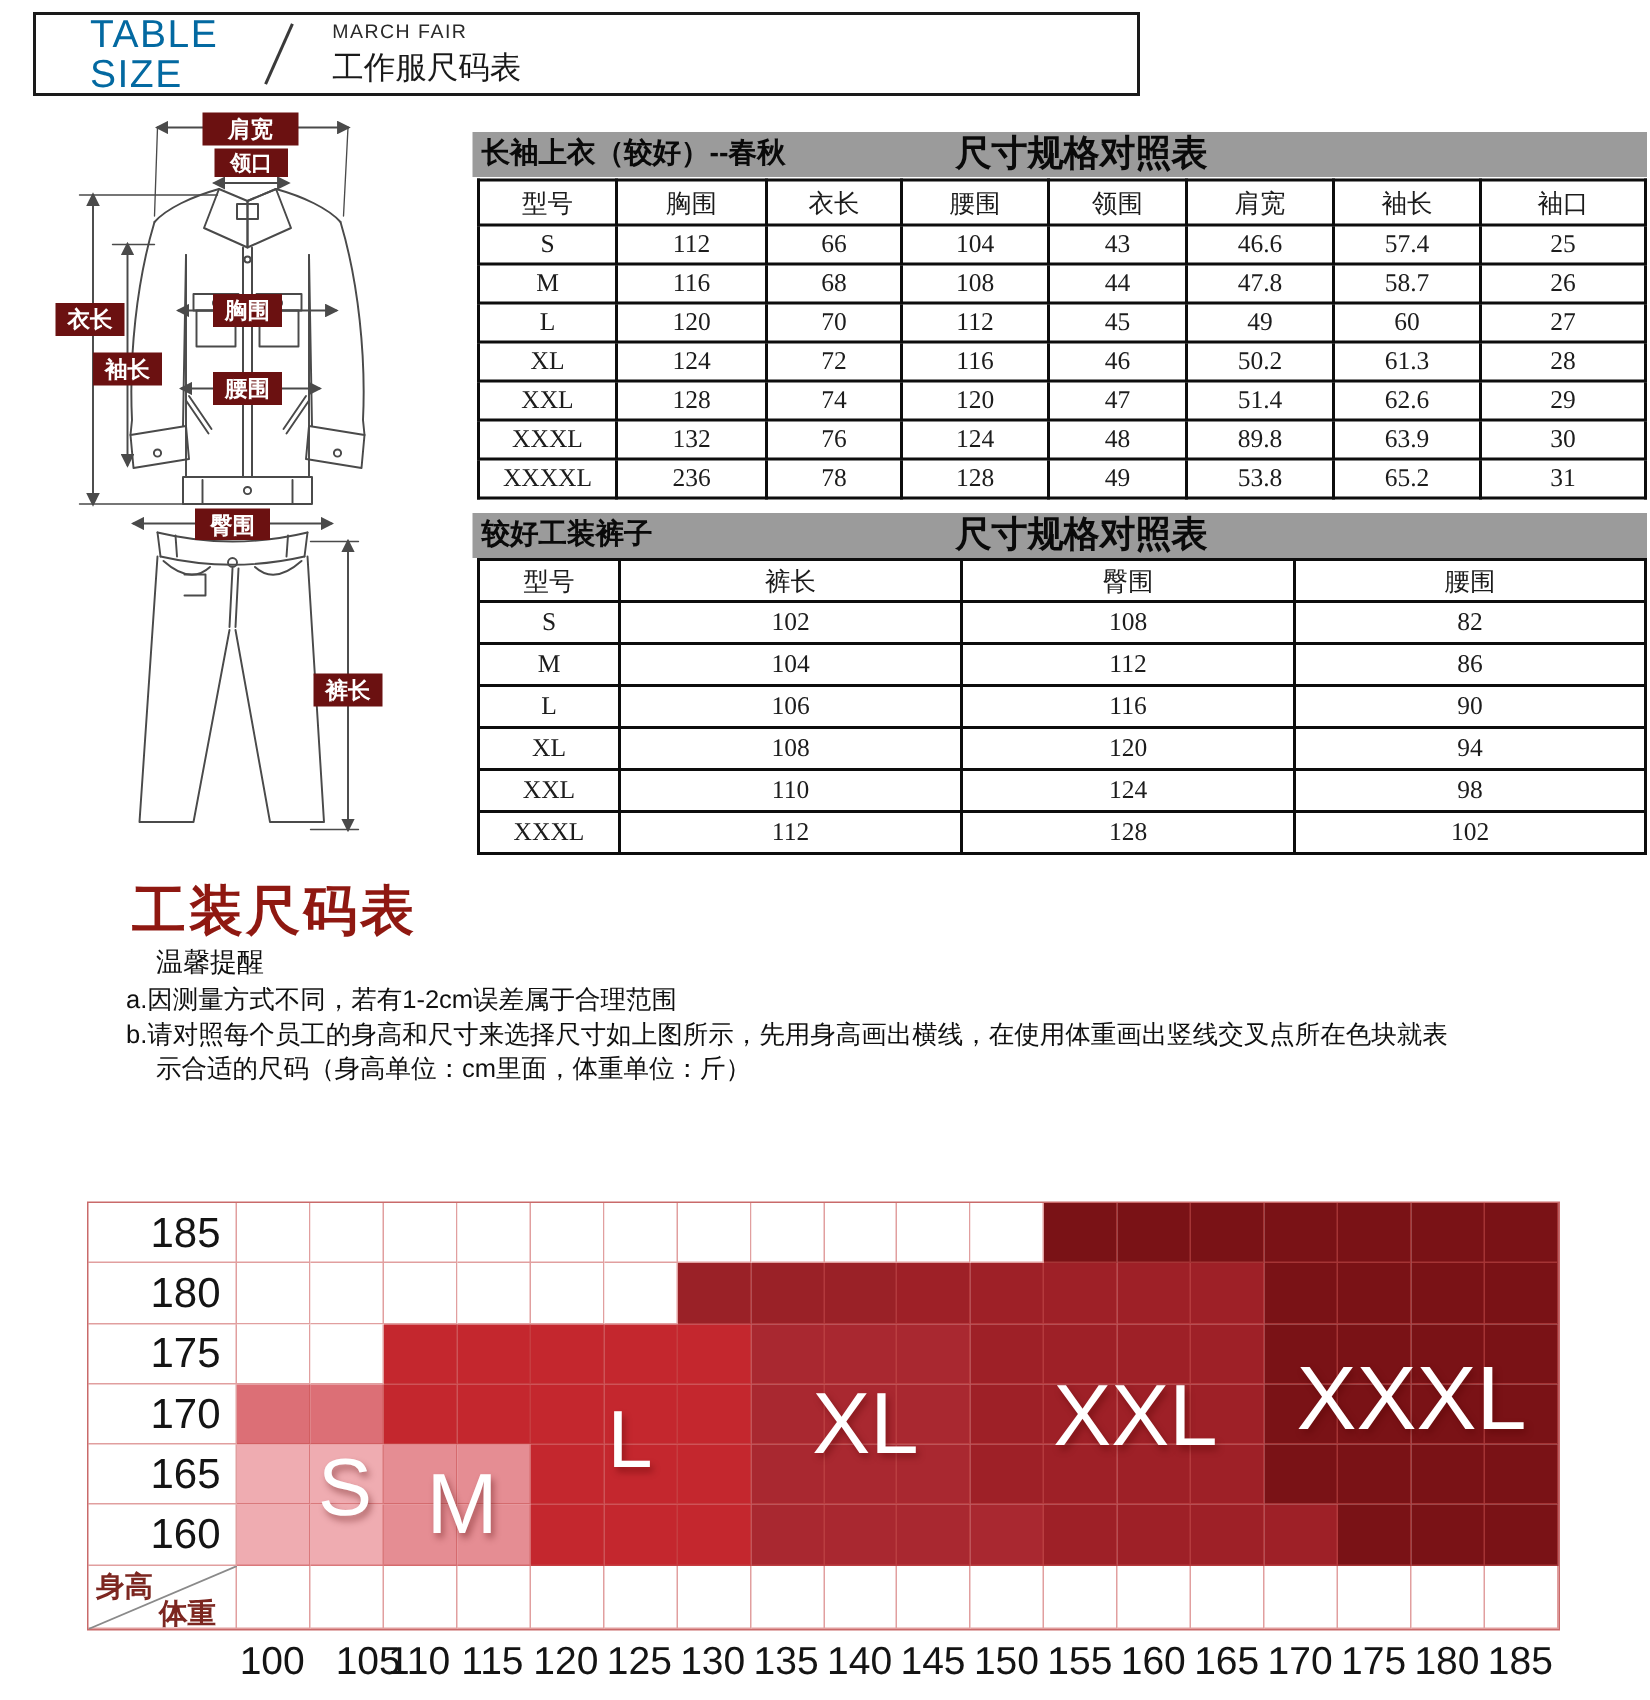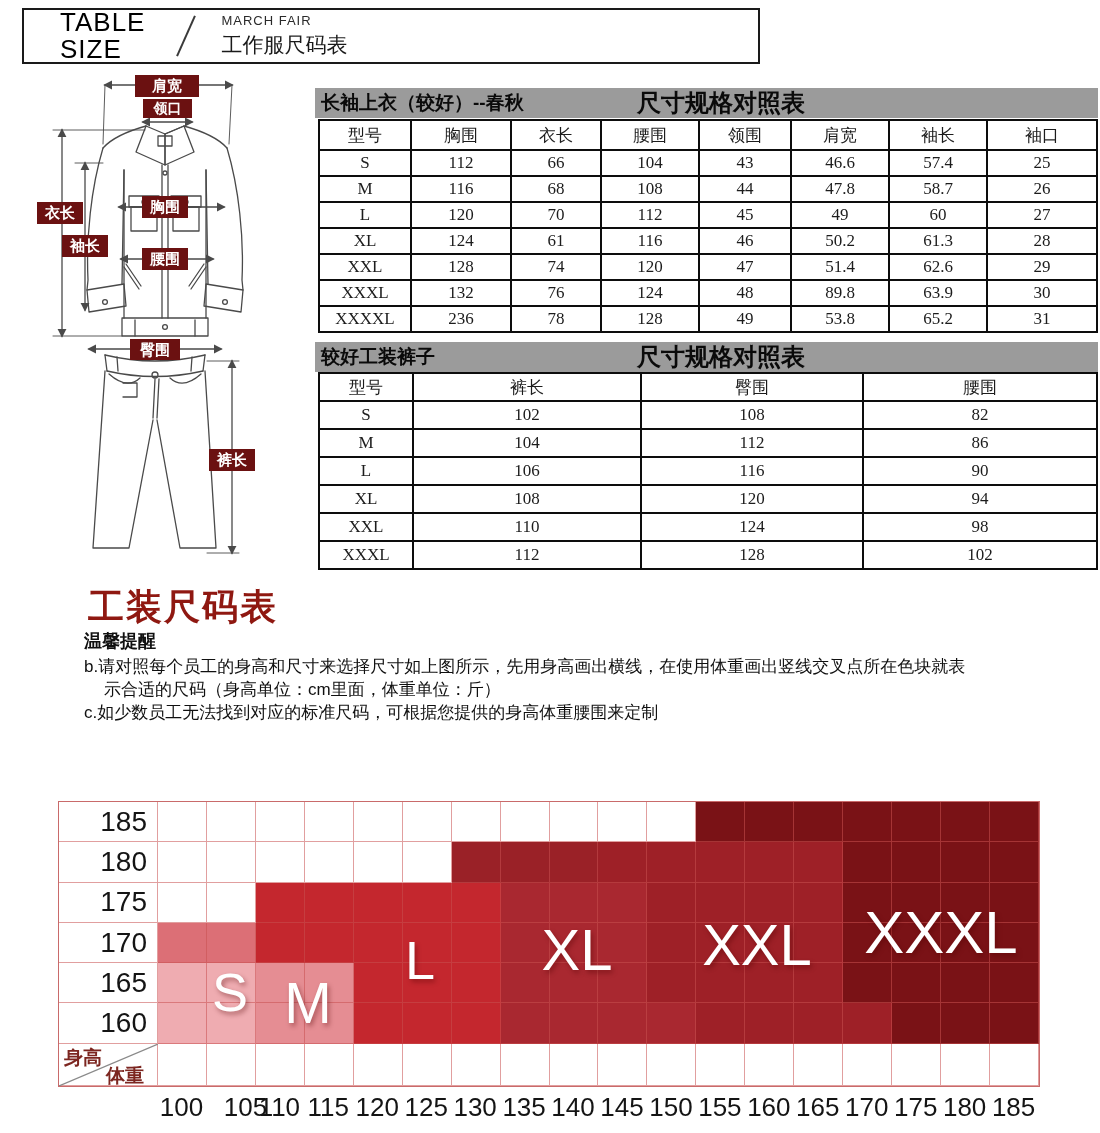--- a/index.html
+++ b/index.html
@@ -1,36 +1,36 @@
 <!DOCTYPE html>
 <html><head>
 <meta charset="utf-8">
 <style>
   html,body{margin:0;padding:0;background:#ffffff;}
   .page{position:relative;width:1100px;height:1133px;background:#fff;overflow:hidden;
         font-family:"Liberation Sans",sans-serif;color:#111;}
   
   .header-box{position:absolute;left:22px;top:8px;width:734px;height:52px;
               border:2px solid #1a1a1a;display:flex;align-items:center;}
-  .hdr-title{margin-left:36px;font-size:26px;line-height:27px;letter-spacing:1px;color:#000000;}
+  .hdr-title{margin-left:36px;font-size:26px;line-height:27px;letter-spacing:1px;color:#0369a1;}
   .hdr-slash{width:0;height:44px;border-left:2px solid #3a3a3a;transform:rotate(24deg);margin:0 34px 0 40px;}
   .hdr-right .brand{font-size:13px;letter-spacing:1px;color:#2a2a2a;}
   .hdr-right .subtitle{font-size:21px;color:#1a1a1a;margin-top:3px;}
   
   .band{position:absolute;left:315px;width:783px;height:30px;background:#9b9b9b;}
   .band .bl{position:absolute;left:6px;top:0;line-height:30px;font-size:19px;font-weight:bold;color:#0a0a0a;}
   .band .br{position:absolute;left:322px;top:0;line-height:30px;font-size:24px;font-weight:bold;color:#0a0a0a;}
   
   table.sz{position:absolute;left:318px;border-collapse:collapse;table-layout:fixed;
            font-family:"Liberation Serif",serif;font-size:17px;color:#1c1c1c;}
   table.sz td,table.sz th{border:2px solid #0d0d0d;text-align:center;font-weight:normal;padding:0;}
   
   .sec-title{position:absolute;left:88px;top:583px;font-size:36px;font-weight:bold;color:#8f1811;letter-spacing:2px;}
   .notes{position:absolute;left:84px;top:630px;font-size:17px;line-height:23px;color:#101010;}
-  .notes .nh{font-weight:bold;font-size:18px;margin-bottom:2px;}
+  .notes .nh{font-weight:normal;font-size:18px;margin-bottom:2px;margin-left:20px;}
   
   .chart{position:absolute;left:58px;top:801px;width:980px;height:284px;
          display:grid;grid-template-columns:99px repeat(18,48.95px);
          grid-template-rows:repeat(6,40.3px) 42px;border:1px solid #c96a6a;box-sizing:content-box;}
   .chart .cell{border-right:1px solid rgba(200,80,80,.55);border-bottom:1px solid rgba(200,80,80,.55);}
   .chart .ylab{display:flex;align-items:center;justify-content:flex-end;padding-right:10px;
                font-size:28px;color:#141414;}
   .chart .corner{position:relative;}
   .chart .corner .hg{position:absolute;left:5px;top:1px;font-size:19px;font-weight:bold;color:#7c2620;}
   .chart .corner .tz{position:absolute;left:47px;top:19px;font-size:19px;font-weight:bold;color:#7c2620;}
@@ -201,21 +201,21 @@
           <td>70</td>
           <td>112</td>
           <td>45</td>
           <td>49</td>
           <td>60</td>
           <td>27</td>
         </tr>
         <tr style="height: 26px;">
           <td>XL</td>
           <td>124</td>
-          <td>61</td>
+          <td>72</td>
           <td>116</td>
           <td>46</td>
           <td>50.2</td>
           <td>61.3</td>
           <td>28</td>
         </tr>
         <tr style="height: 26px;">
           <td>XXL</td>
           <td>128</td>
           <td>74</td>
@@ -304,23 +304,23 @@
           <td>128</td>
           <td>102</td>
         </tr>
       </tbody>
     </table>
 
   <div class="sec-title">工装尺码表</div>
   <div class="notes">
     <div class="nh">温馨提醒</div>
     <div id="note-lines">
+        <div class="note-line" style="padding-left: 0px;">a.因测量方式不同，若有1-2cm误差属于合理范围</div>
         <div class="note-line" style="padding-left: 0px;">b.请对照每个员工的身高和尺寸来选择尺寸如上图所示，先用身高画出横线，在使用体重画出竖线交叉点所在色块就表</div>
         <div class="note-line" style="padding-left: 20px;">示合适的尺码（身高单位：cm里面，体重单位：斤）</div>
-        <div class="note-line" style="padding-left: 0px;">c.如少数员工无法找到对应的标准尺码，可根据您提供的身高体重腰围来定制</div>
       </div>
   </div>
 
   <div class="chart" id="chart">
       <div class="cell ylab">185</div>
       <div class="cell" style="background: rgb(255, 255, 255);"></div>
       <div class="cell" style="background: rgb(255, 255, 255);"></div>
       <div class="cell" style="background: rgb(255, 255, 255);"></div>
       <div class="cell" style="background: rgb(255, 255, 255);"></div>
       <div class="cell" style="background: rgb(255, 255, 255);"></div>

